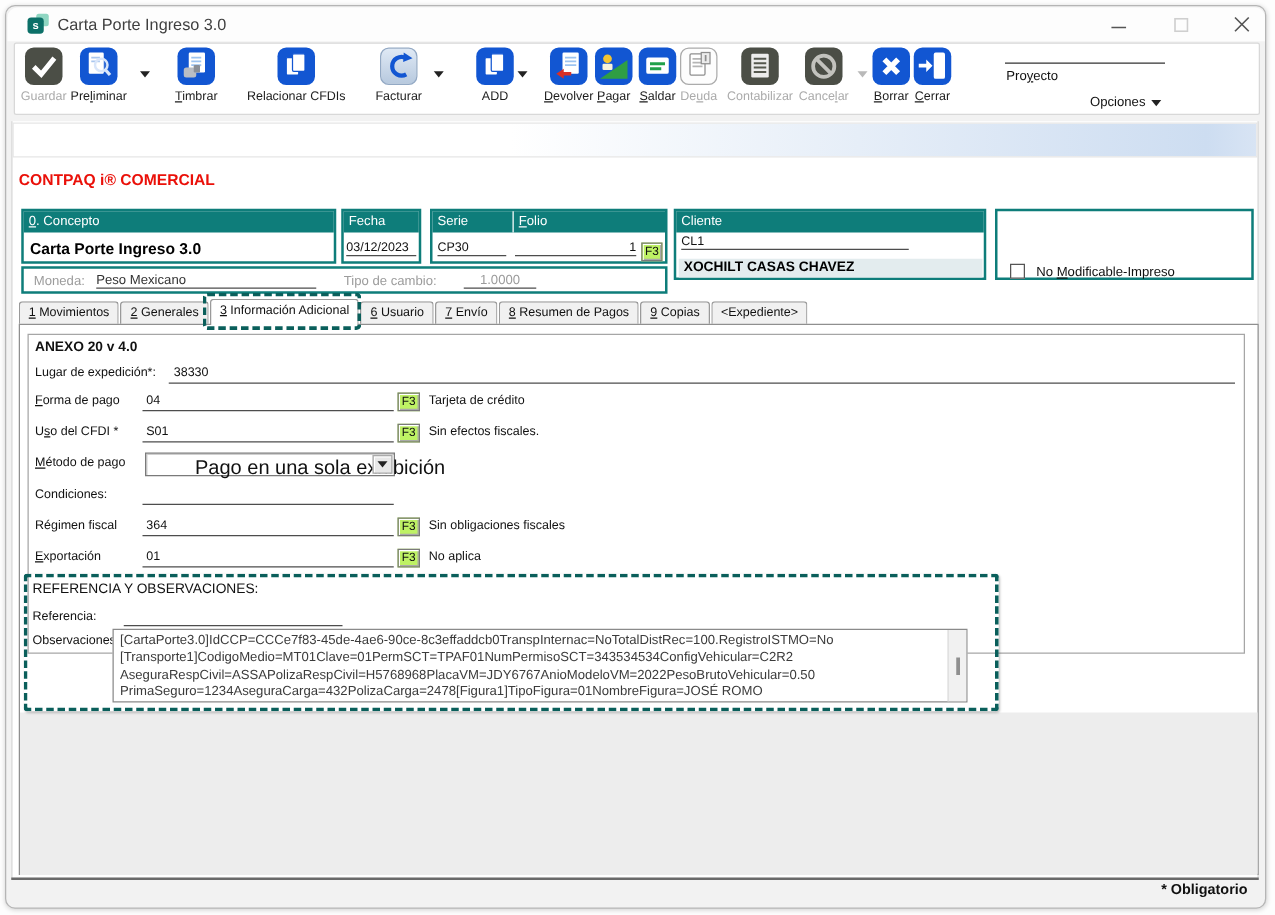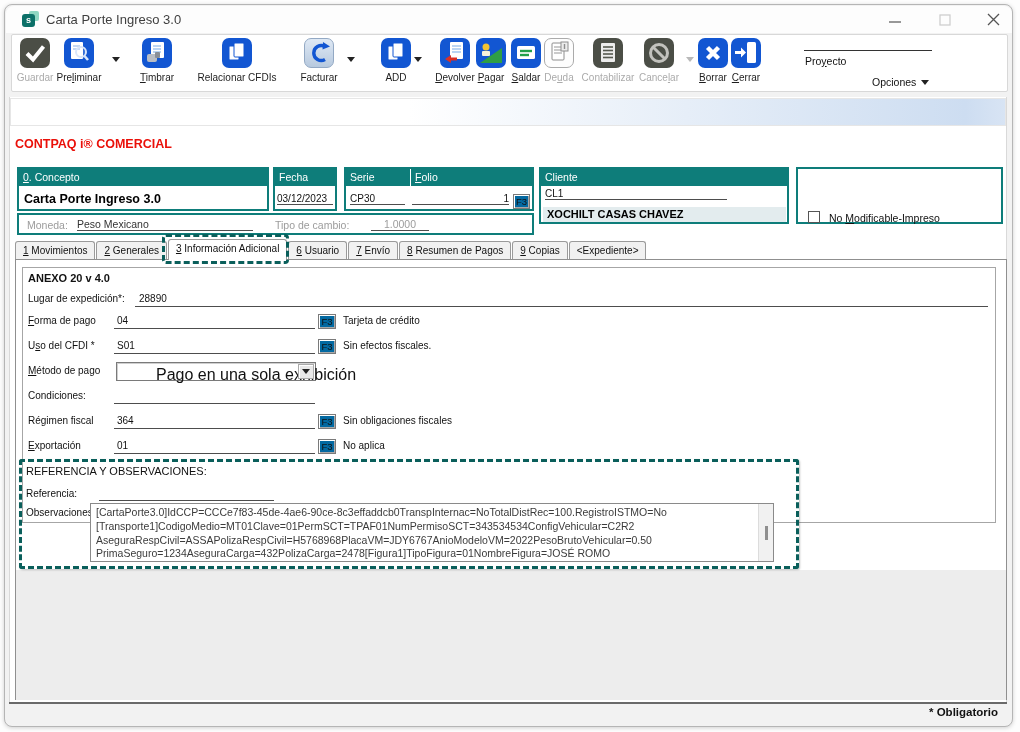--- a/index.html
+++ b/index.html
@@ -32,21 +32,21 @@
   #client-left { position:absolute; left:4px; top:92px; width:1px; height:606px; background:#d9d9d9; }
   #client-right { position:absolute; left:1001px; top:92px; width:1px; height:606px; background:#d9d9d9; }
   #client-bg { position:absolute; left:5px; top:92px; width:996px; height:605px; background:#fff; }
   #client-bottom { position:absolute; left:4px; top:697px; width:998px; height:2px; background:#6a6a6a; }
   #gradientbar { position:absolute; left:5px; top:93px; width:996px; height:28px; background:linear-gradient(90deg,#ffffff 40%,#cdddf1 96%,#d8e4f4); border:1px solid #e6e6e6; }
   #brand { position:absolute; left:10px; top:132px; font-size:12.5px; font-weight:bold; color:#ea1009; }
   
   .tealbox { position:absolute; border:2px solid #0e7d7a; background:#fff; }
   .tealhead { height:17px; background:#0e7d7a; color:#fff; font-size:10.5px; line-height:17px; padding-left:4px; white-space:nowrap; }
   .uline { border-bottom:1px solid #4d4d4d; }
-  .f3btn { background:#0369a1; border:1px solid #7a7a7a; box-shadow:inset 1px 1px 0 #ffffff, inset -1px -1px 0 #a9a9a9; font-size:9.5px; color:#111; text-align:center; line-height:13px; }
+  .f3btn { background:#bef264; border:1px solid #7a7a7a; box-shadow:inset 1px 1px 0 #ffffff, inset -1px -1px 0 #a9a9a9; font-size:9.5px; color:#111; text-align:center; line-height:13px; }
   
   #tabs { position:absolute; left:10px; top:235px; height:20px; display:flex; align-items:flex-end; }
   .tab { height:19px; line-height:18px; padding:0 7px; font-size:10px; color:#111; background:#f1f1f1; border:1px solid #9a9a9a; border-bottom:none; border-radius:3px 3px 0 0; margin-right:1px; white-space:nowrap; }
   .tab.active { height:21px; background:#fff; position:relative; z-index:3; }
   #tab-annotation { position:absolute; border:3px dashed #0a5f5b; border-radius:4px; z-index:4; pointer-events:none; }
   
   #panel { position:absolute; left:10px; top:254px; width:992px; height:441px; background:#fff; border:1px solid #8f8f8f; z-index:1; }
   #panel-gray { position:absolute; left:0; top:310px; width:100%; height:130px; background:#ededed; }
   #anexo-box { position:absolute; left:6px; top:7px; width:974px; height:256px; border:1px solid #a6a6a6; background:#fff; }
   .flabel { position:absolute; left:5px; font-size:10px; color:#111; white-space:nowrap; }
@@ -309,21 +309,21 @@
     <div class="tab"><u>9</u> Copias</div>
     <div class="tab">&lt;Expediente&gt;</div>
   </div>
   <div id="tab-annotation" style="left: 156.953px; top: 229px; width: 127.406px; height: 30px;"></div>
 
   <div id="panel">
     <div id="panel-gray"></div>
     <div id="anexo-box">
       <div class="flabel" style="top:4px;font-weight:bold;font-size:11px;">ANEXO 20 v 4.0</div>
       <div class="flabel" style="top:25px;">Lugar de expedición*:</div>
-      <div class="fvalue" style="left:116px;top:25px;">28890</div>
+      <div class="fvalue" style="left:116px;top:25px;">38330</div>
       <div class="rowline" style="left:112px;top:38px;width:853px;"></div>
 
       <div class="flabel" style="top:47px;"><u>F</u>orma de pago</div>
       <div class="fvalue" style="left:94px;top:47px;">04</div>
       <div class="rowline" style="top:60px;"></div>
       <div class="f3btn rowf3" style="top:46px;">F3</div>
       <div class="fdesc" style="top:47px;">Tarjeta de crédito</div>
 
       <div class="flabel" style="top:72px;">U<u>s</u>o del CFDI *</div>
       <div class="fvalue" style="left:94px;top:72px;">S01</div>

